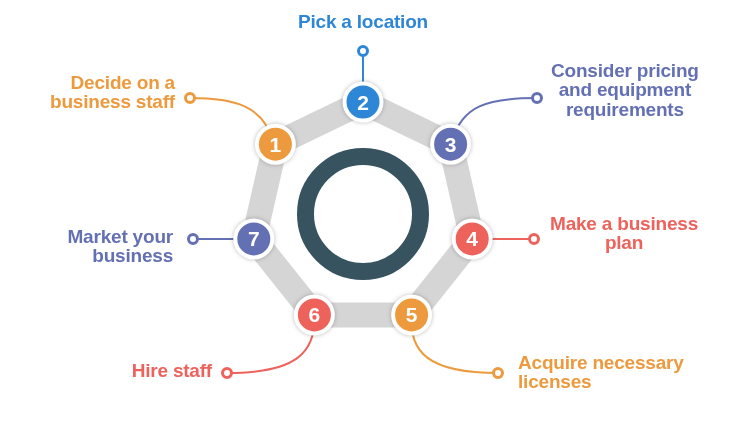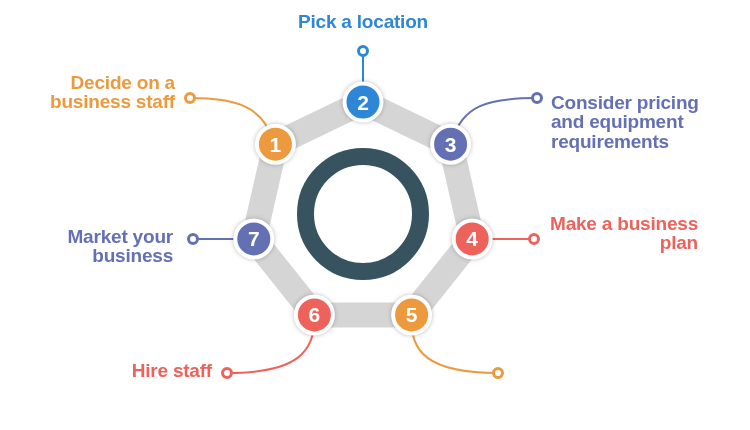--- a/index.html
+++ b/index.html
@@ -40,22 +40,22 @@
   .lbl {
     position: absolute;
     font-size: 19px;
     font-weight: 700;
     line-height: 1.02;
     white-space: pre-line;
     letter-spacing: -0.2px;
   }
   .lbl-1 { right: 575px; top: 73px;  text-align: right; }
   .lbl-2 { left: 268px;  top: 12px;  width: 190px; text-align: center; }
-  .lbl-3 { left: 551px;  top: 61px;  text-align: left; margin-top: 32px; }
-  .lbl-4 { left: 550px;  top: 214px; text-align: right; }
+  .lbl-3 { left: 551px;  top: 61px;  text-align: center; }
+  .lbl-4 { left: 550px;  top: 214px; text-align: center; }
   .lbl-5 { left: 518px;  top: 353px; text-align: left; }
   .lbl-6 { right: 538px; top: 361px; text-align: center; }
   .lbl-7 { right: 577px; top: 217px; text-align: right; margin-top: 10px; }
 </style>
 </head>
 <body>
 
 <div class="stage">
   <svg width="750" height="430" viewBox="0 0 750 430">
 
@@ -110,16 +110,18 @@
   </svg>
 
   <div class="lbl lbl-1" style="color: rgb(236, 154, 61);">Decide on a
 business staff</div>
   <div class="lbl lbl-2" style="color: rgb(45, 134, 214); text-align: center;">Pick a location</div>
   <div class="lbl lbl-3" style="color: rgb(100, 112, 180);">Consider pricing
 and equipment
 requirements</div>
   <div class="lbl lbl-4" style="color: rgb(238, 98, 92);">Make a business
 plan</div>
+  <div class="lbl lbl-5" style="color: rgb(236, 154, 61);">Acquire necessary
+licenses</div>
   <div class="lbl lbl-6" style="color: rgb(238, 98, 92);">Hire staff</div>
   <div class="lbl lbl-7" style="color: rgb(100, 112, 180);">Market your
 business</div>
 </div>
 
 </body></html>

